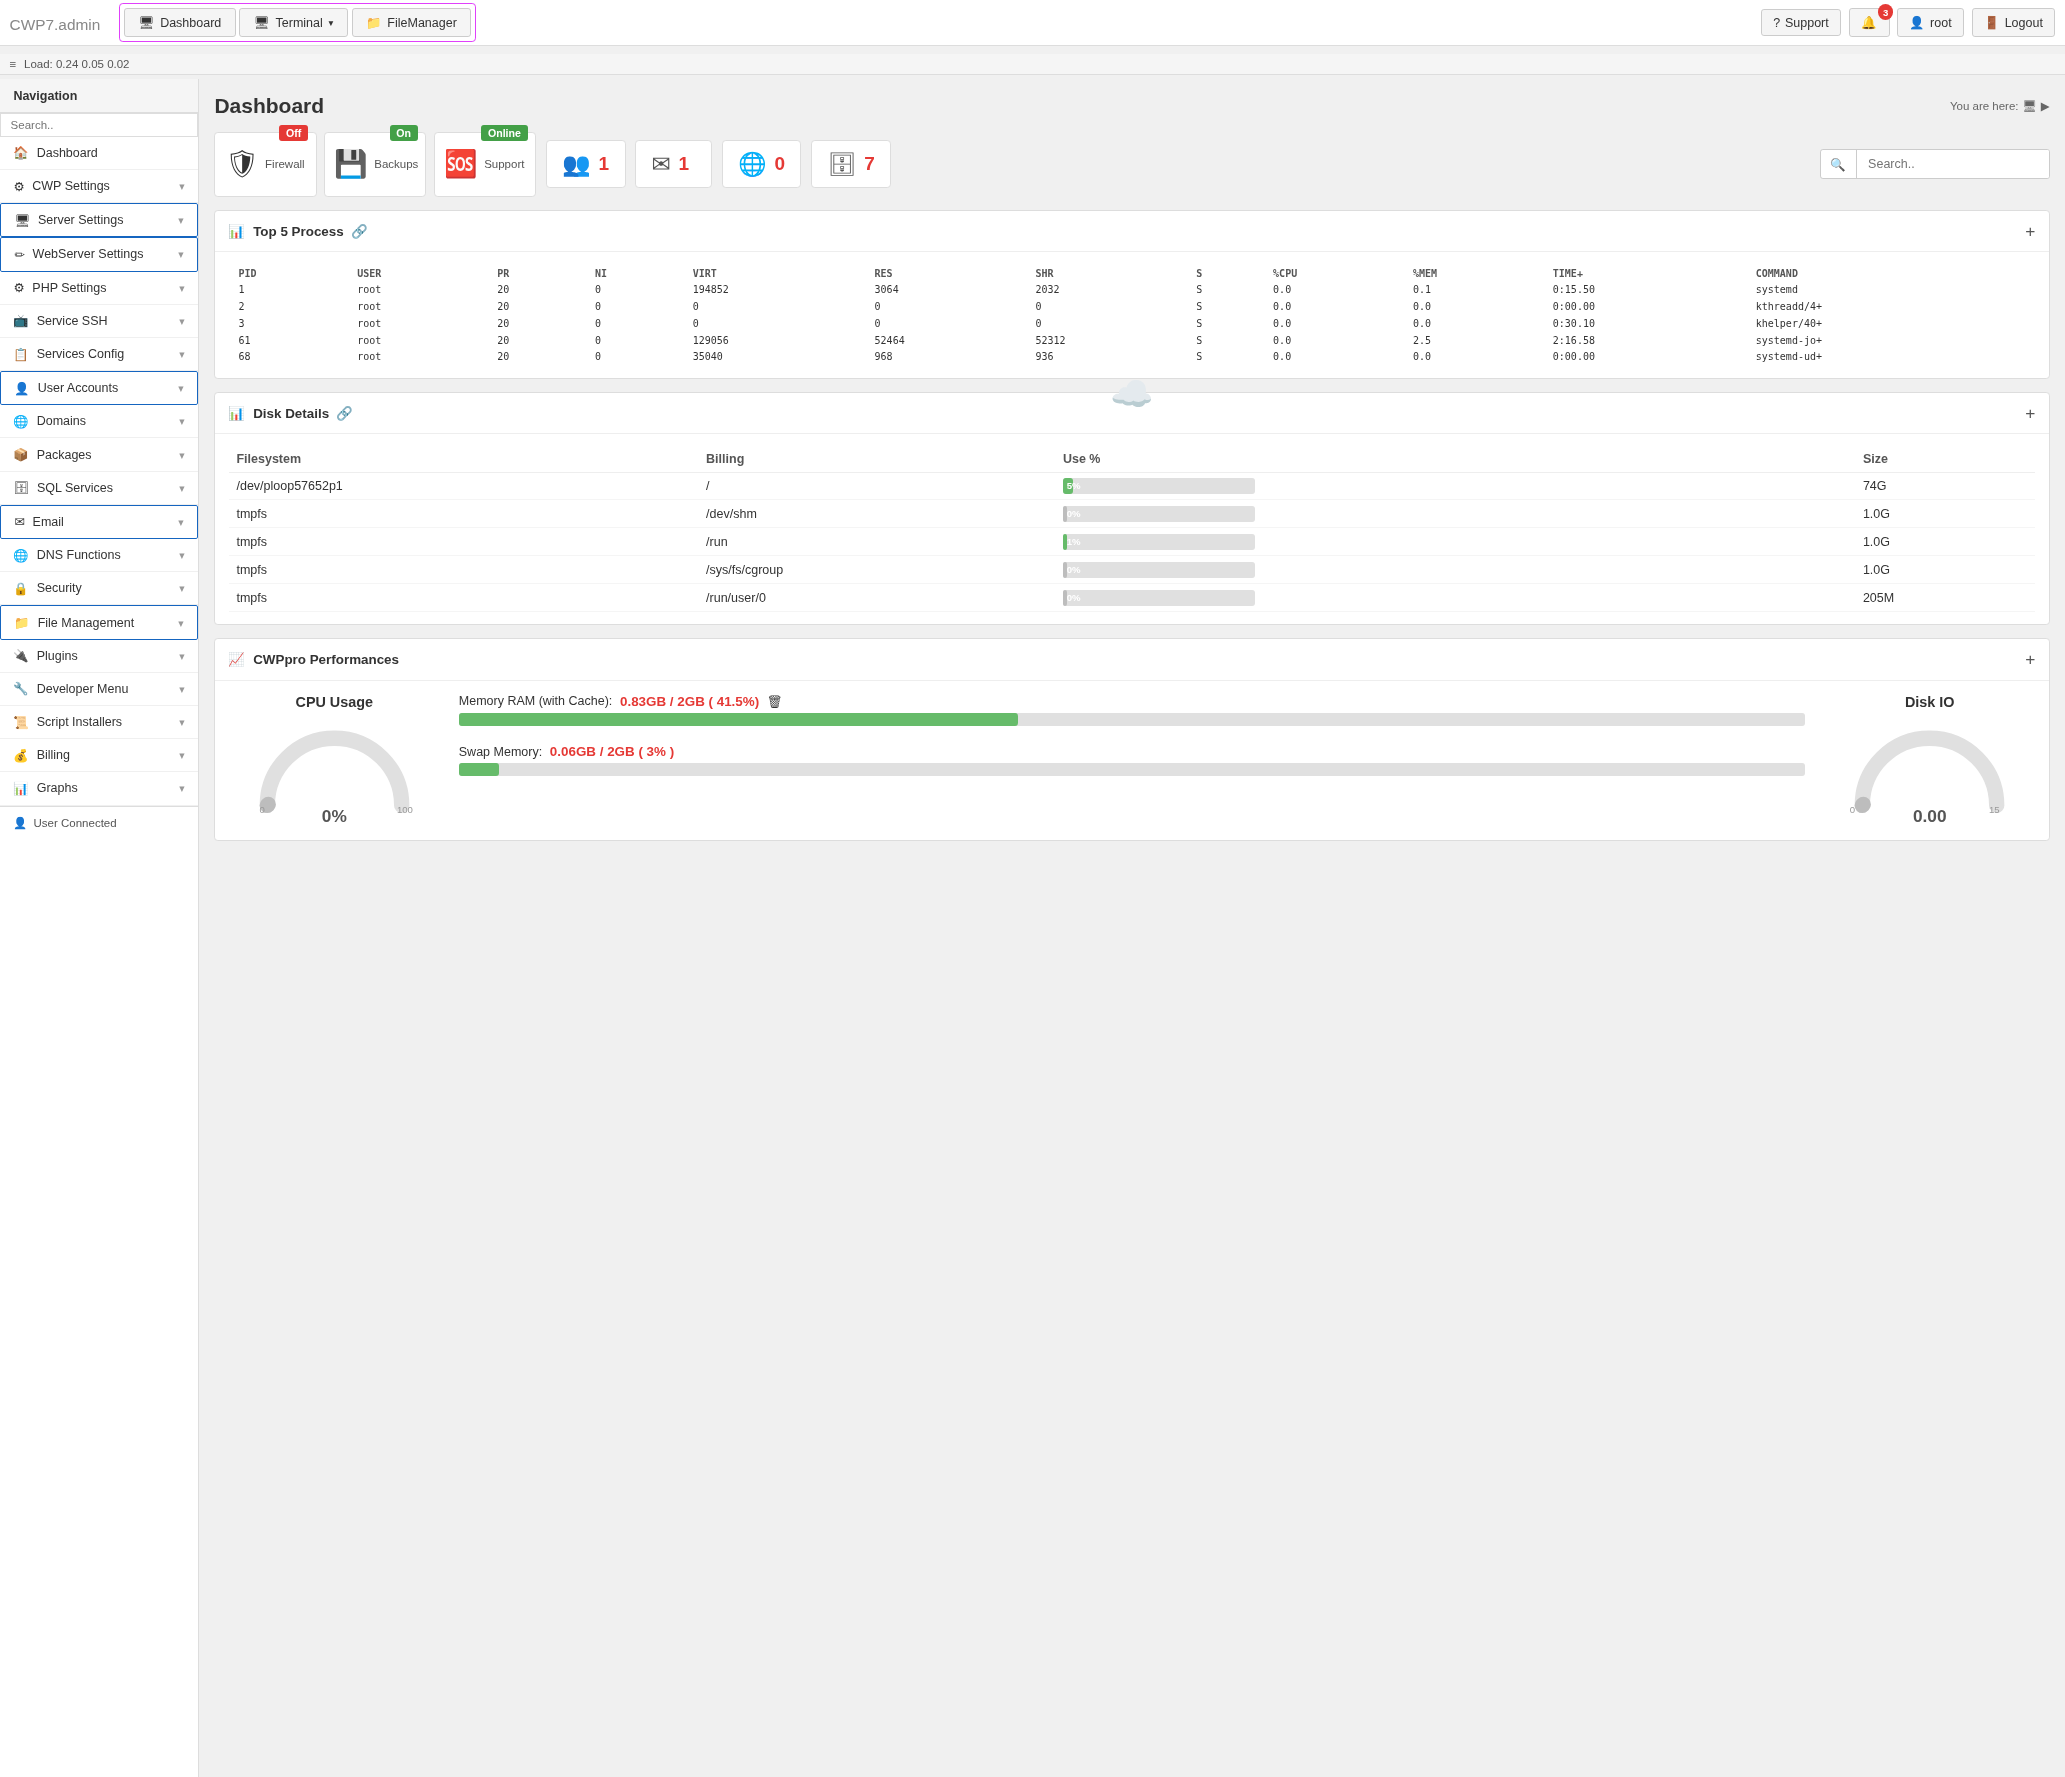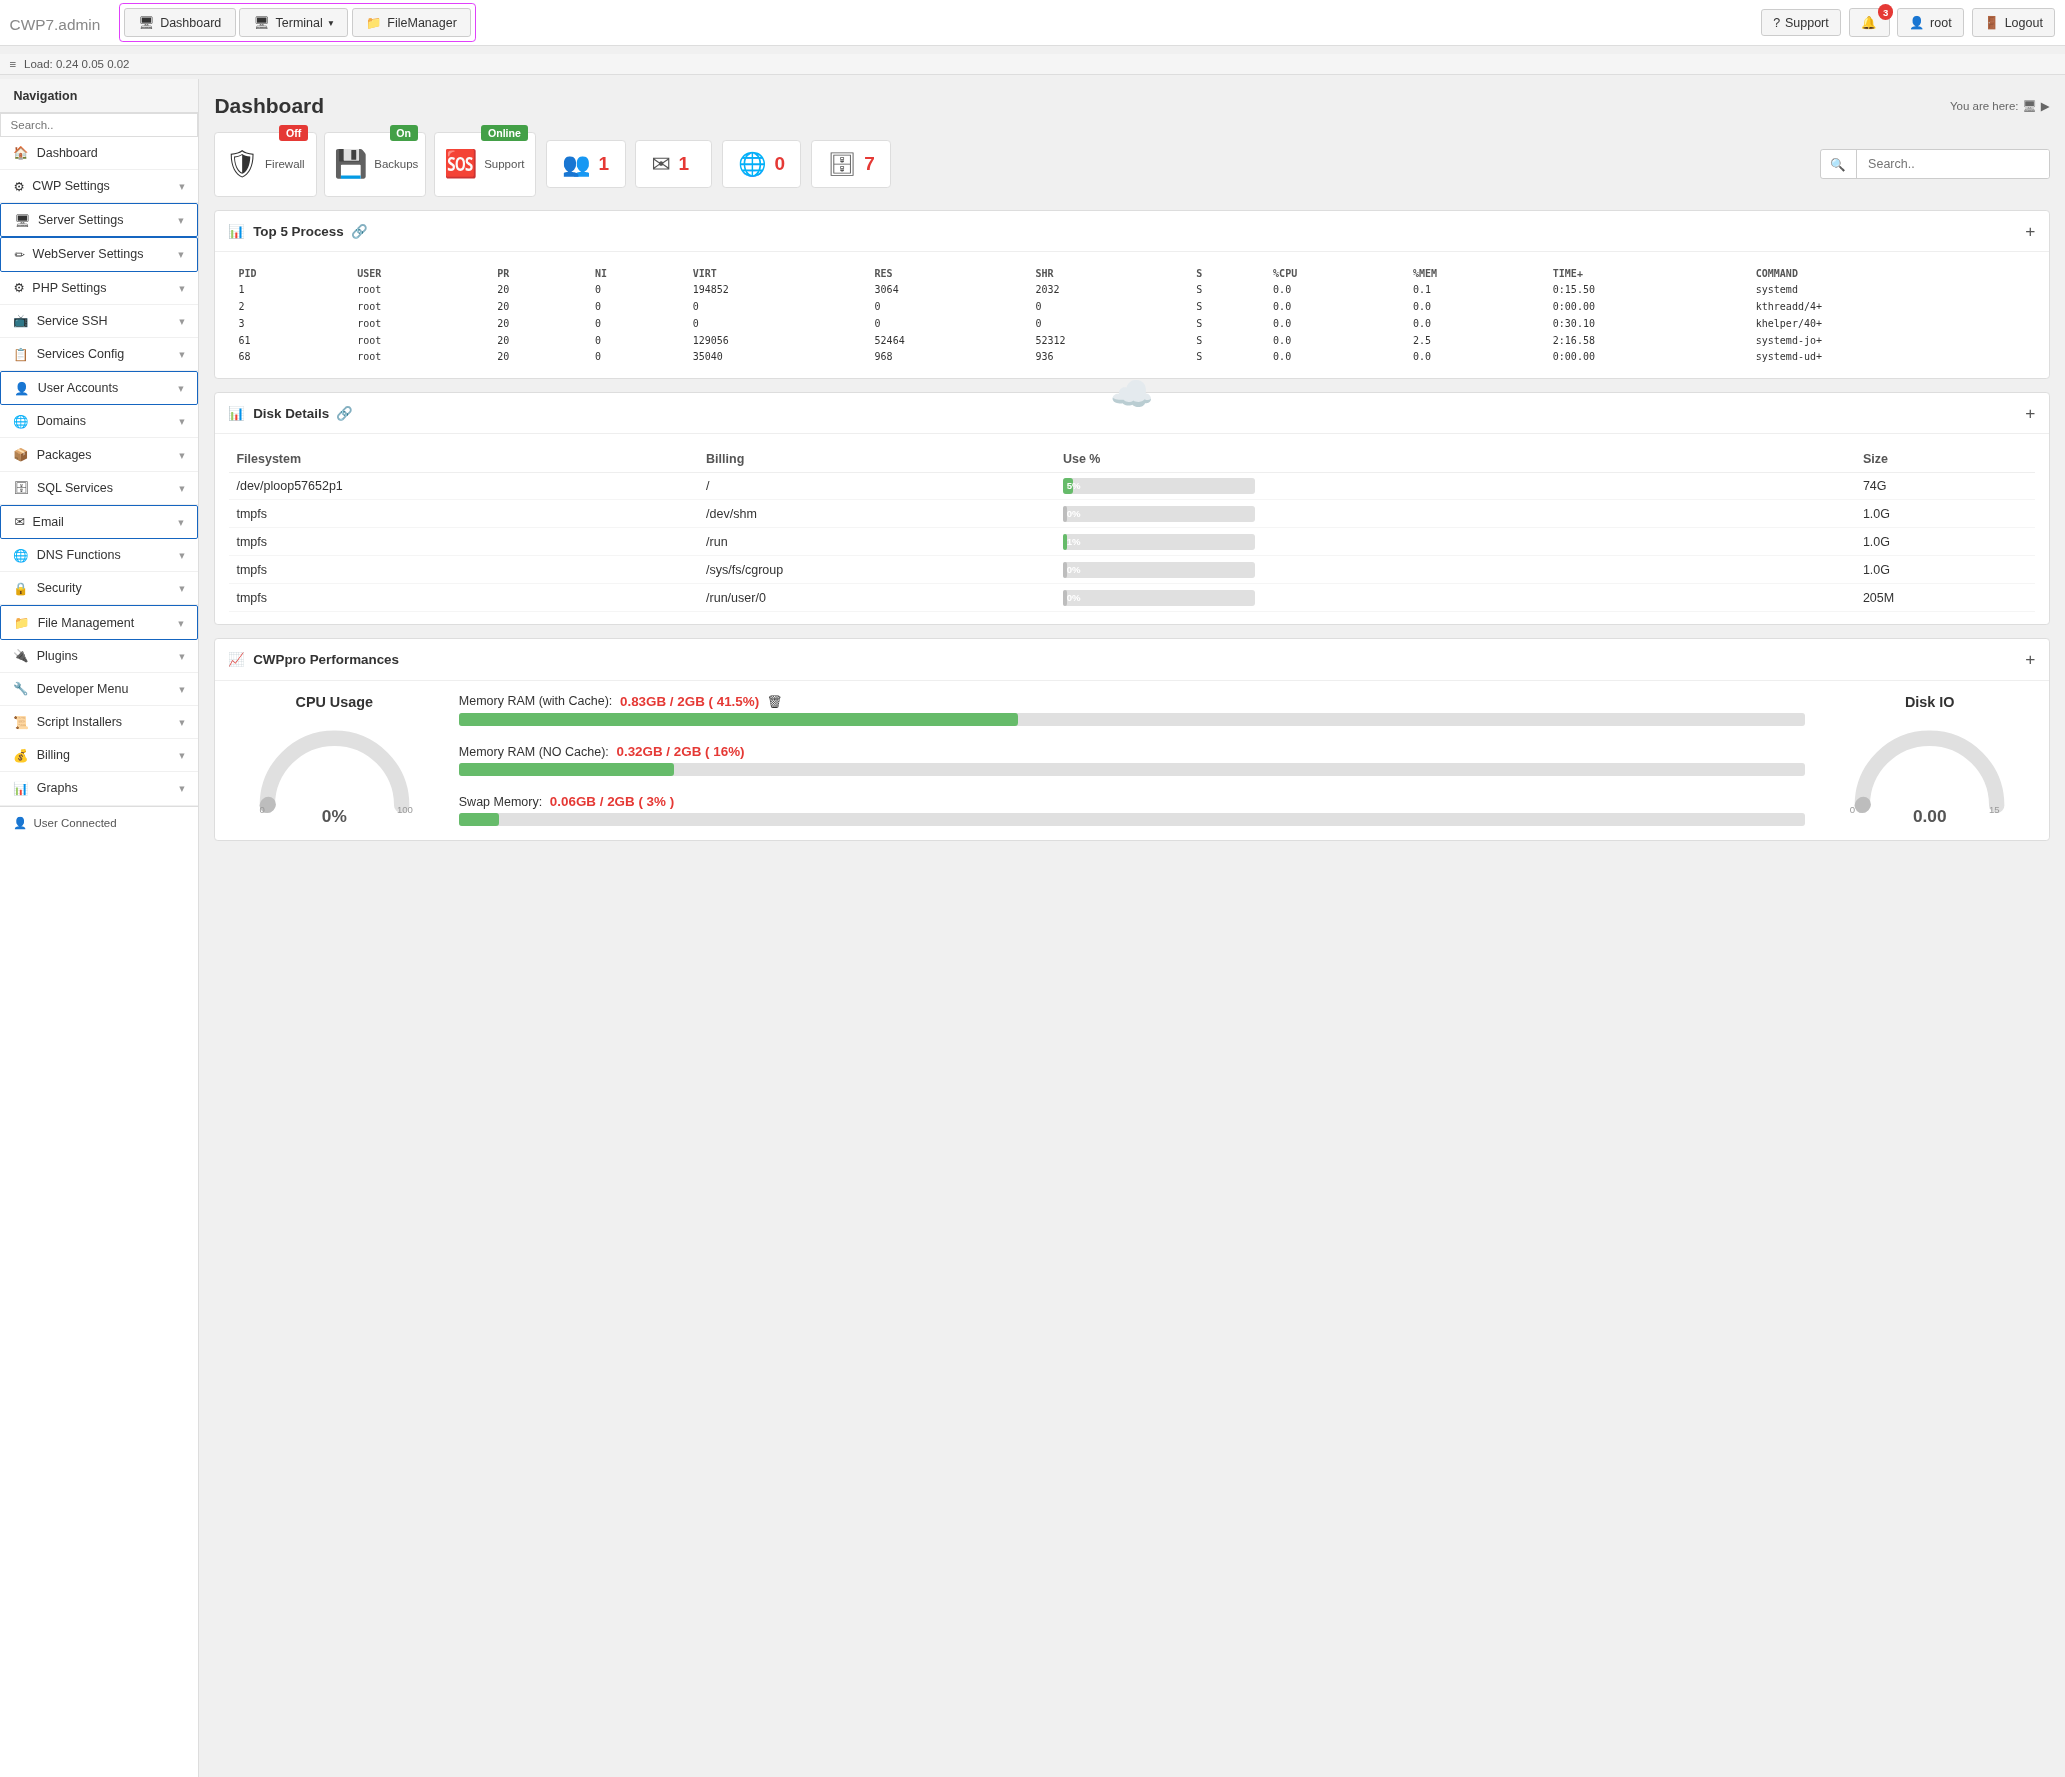--- a/index.html
+++ b/index.html
@@ -632,29 +632,20 @@
                 <span>Memory RAM (with Cache):</span>
                 <span class="mem-value">0.83GB / 2GB ( 41.5%)</span>
                 <span style="cursor:pointer;">🗑</span>
               </div>
               <div class="mem-bar-container">
                 <div class="mem-bar" style="width:41.5%;"></div>
               </div>
             </div>
             <div class="mem-row">
               <div class="mem-label-row">
-                <span>Memory RAM (NO Cache):</span>
-                <span class="mem-value">0.32GB / 2GB ( 16%)</span>
-              </div>
-              <div class="mem-bar-container">
-                <div class="mem-bar" style="width:16%;"></div>
-              </div>
-            </div>
-            <div class="mem-row">
-              <div class="mem-label-row">
                 <span>Swap Memory:</span>
                 <span class="mem-value">0.06GB / 2GB ( 3% )</span>
               </div>
               <div class="mem-bar-container">
                 <div class="mem-bar" style="width:3%;"></div>
               </div>
             </div>
           </div>
 
           <div class="gauge-container">

